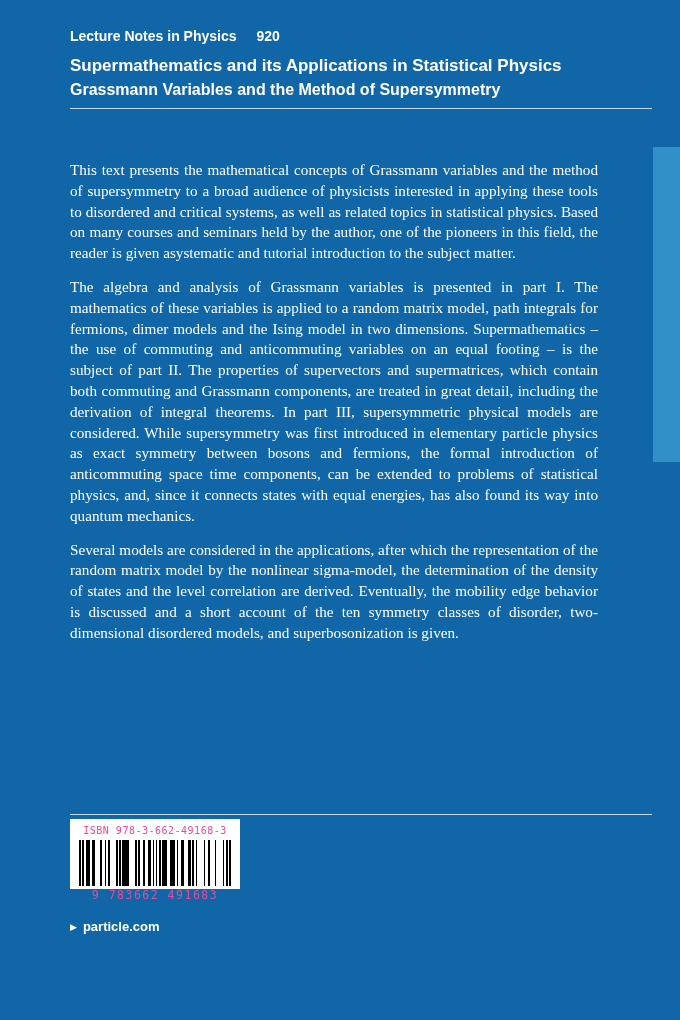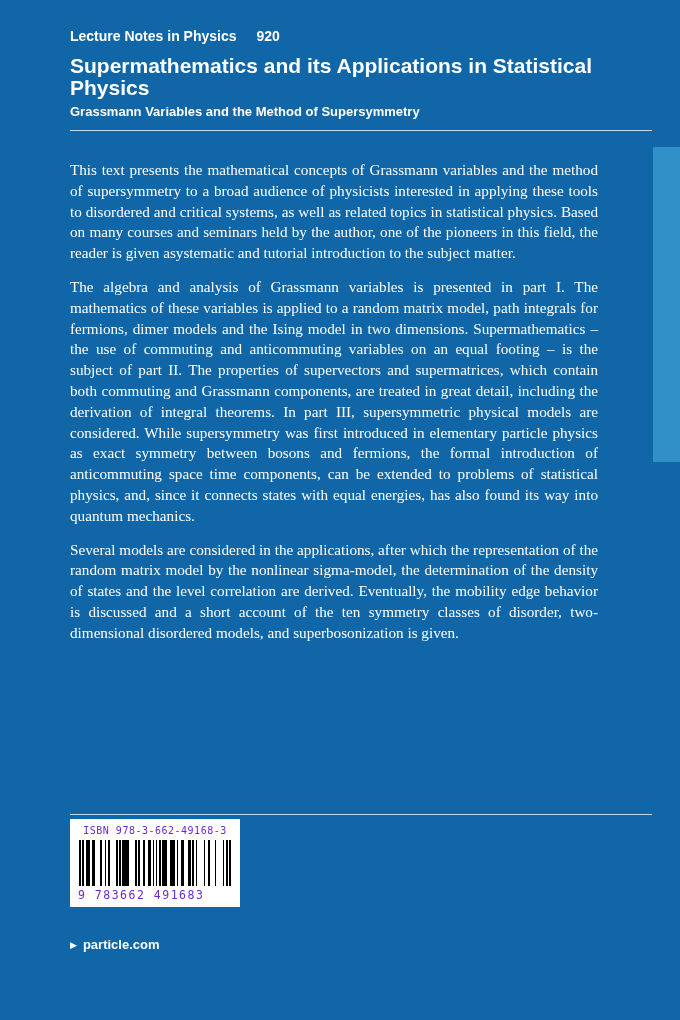--- a/index.html
+++ b/index.html
@@ -38,27 +38,27 @@
   .series-number {
     margin-left: 20px;
   }
   .author {
     margin-top: 16px;
     font-size: 14px;
     line-height: 17px;
   }
   .title {
     margin-top: 10px;
-    font-size: 21px;
+    font-size: 17px;
     font-weight: bold;
     line-height: 22px;
   }
   .subtitle {
     margin-top: 5px;
-    font-size: 13px;
+    font-size: 16px;
     font-weight: bold;
     line-height: 16px;
   }
   .rule {
     margin-top: 10px;
     height: 1px;
     background: rgba(255,255,255,0.75);
   }
   .body-text {
     position: absolute;
@@ -83,23 +83,23 @@
     font-size: 14px;
     font-weight: bold;
     line-height: 17px;
   }
   .bottom .rule {
     margin-top: 6px;
   }
   .barcode-box {
     margin-top: 4px;
     width: 170px;
-    height: 88px;
+    height: 70px;
     background: #ffffff;
-    color: #6d28d9;
+    color: #ec4899;
     box-sizing: border-box;
     padding: 6px 8px 4px 8px;
   }
   .isbn {
     font-family: "DejaVu Sans Mono", monospace;
     font-size: 10px;
     line-height: 12px;
     text-align: center;
     letter-spacing: 0.5px;
     white-space: nowrap;
@@ -116,21 +116,21 @@
     width: 1.6px;
     height: 100%;
   }
   .bars .b1 { background: #000; }
   .bars .b0 { background: transparent; }
   .digits {
     font-family: "DejaVu Sans Mono", monospace;
     font-size: 11.5px;
     line-height: 14px;
     margin-top: 2px;
-    text-align: left;
+    text-align: center;
     letter-spacing: 1.5px;
     white-space: nowrap;
   }
   .publisher-line {
     margin-top: 30px;
     display: flex;
     align-items: center;
   }
   .publisher-arrow {
     font-size: 9px;

